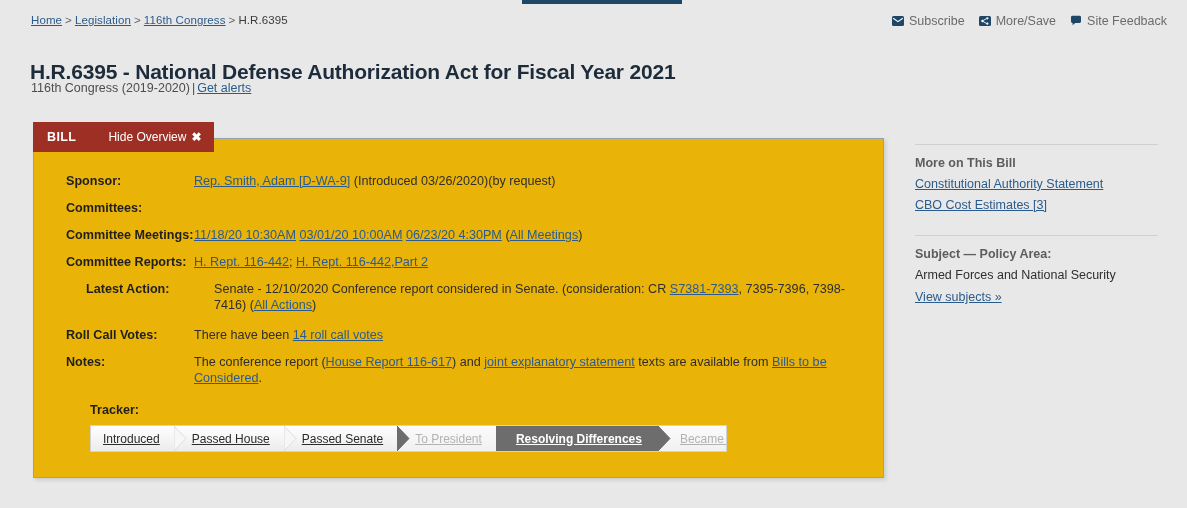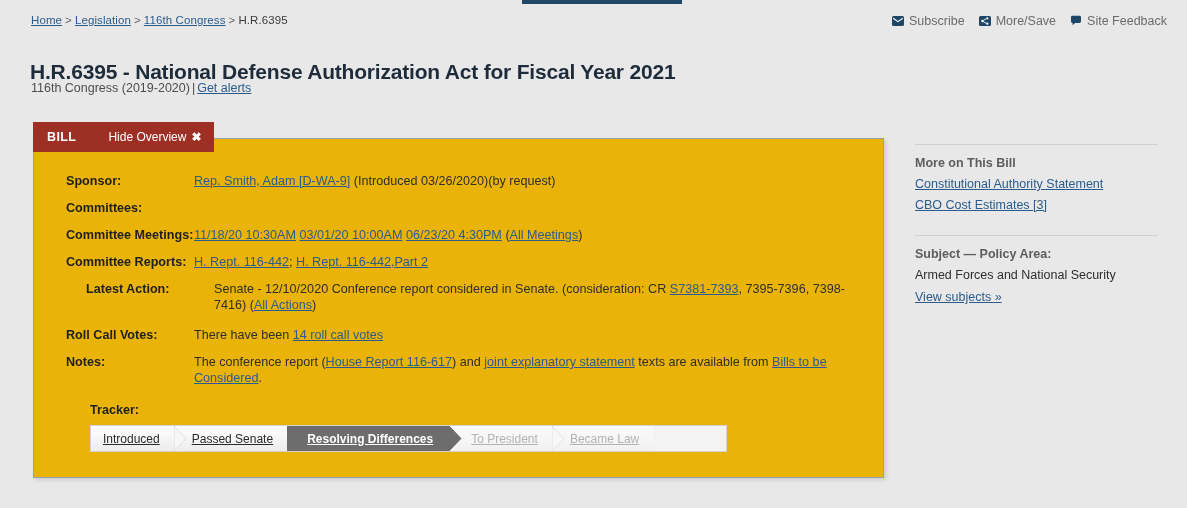--- a/index.html
+++ b/index.html
@@ -338,39 +338,45 @@
       <div class="tracker-title">Tracker:</div>
       <div class="tracker">
 
         <div class="step done">
           <span>Introduced</span>
           <svg class="arrow-r" viewBox="0 0 13 25">
               <path d="M0 0 L12 12.5 L0 25 Z" fill="#f7f7f7" stroke="#dcdcdc" stroke-width="1"></path>
             </svg>
         </div>
 
+        <div class="step done">
+          <span>Passed House</span>
+          <svg class="arrow-r" viewBox="0 0 13 25">
+              <path d="M0 0 L12 12.5 L0 25 Z" fill="#f7f7f7" stroke="#dcdcdc" stroke-width="1"></path>
+            </svg>
+        </div>
 
         <div class="step done">
           <span>Passed Senate</span>
           <svg class="arrow-r" viewBox="0 0 13 25">
               <path d="M0 0 L12 12.5 L0 25 Z" fill="#6d6d6d" stroke="#6d6d6d" stroke-width="1"></path>
             </svg>
         </div>
 
+        <div class="step future">
+          <span>To President</span>
+          <svg class="arrow-r" viewBox="0 0 13 25">
+              <path d="M0 0 L12 12.5 L0 25 Z" fill="#f7f7f7" stroke="#e2e2e2" stroke-width="1"></path>
+            </svg>
+        </div>
+
         <div class="step active">
           <span>Resolving Differences</span>
           <svg class="arrow-r" viewBox="0 0 13 25">
               <path d="M0 0 L12 12.5 L0 25 Z" fill="#6d6d6d" stroke="#6d6d6d" stroke-width="1"></path>
-            </svg>
-        </div>
-
-        <div class="step future">
-          <span>To President</span>
-          <svg class="arrow-r" viewBox="0 0 13 25">
-              <path d="M0 0 L12 12.5 L0 25 Z" fill="#f7f7f7" stroke="#e2e2e2" stroke-width="1"></path>
             </svg>
         </div>
 
         <div class="step future">
           <span>Became Law</span>
         </div>
 
       </div>
     </div>
 

